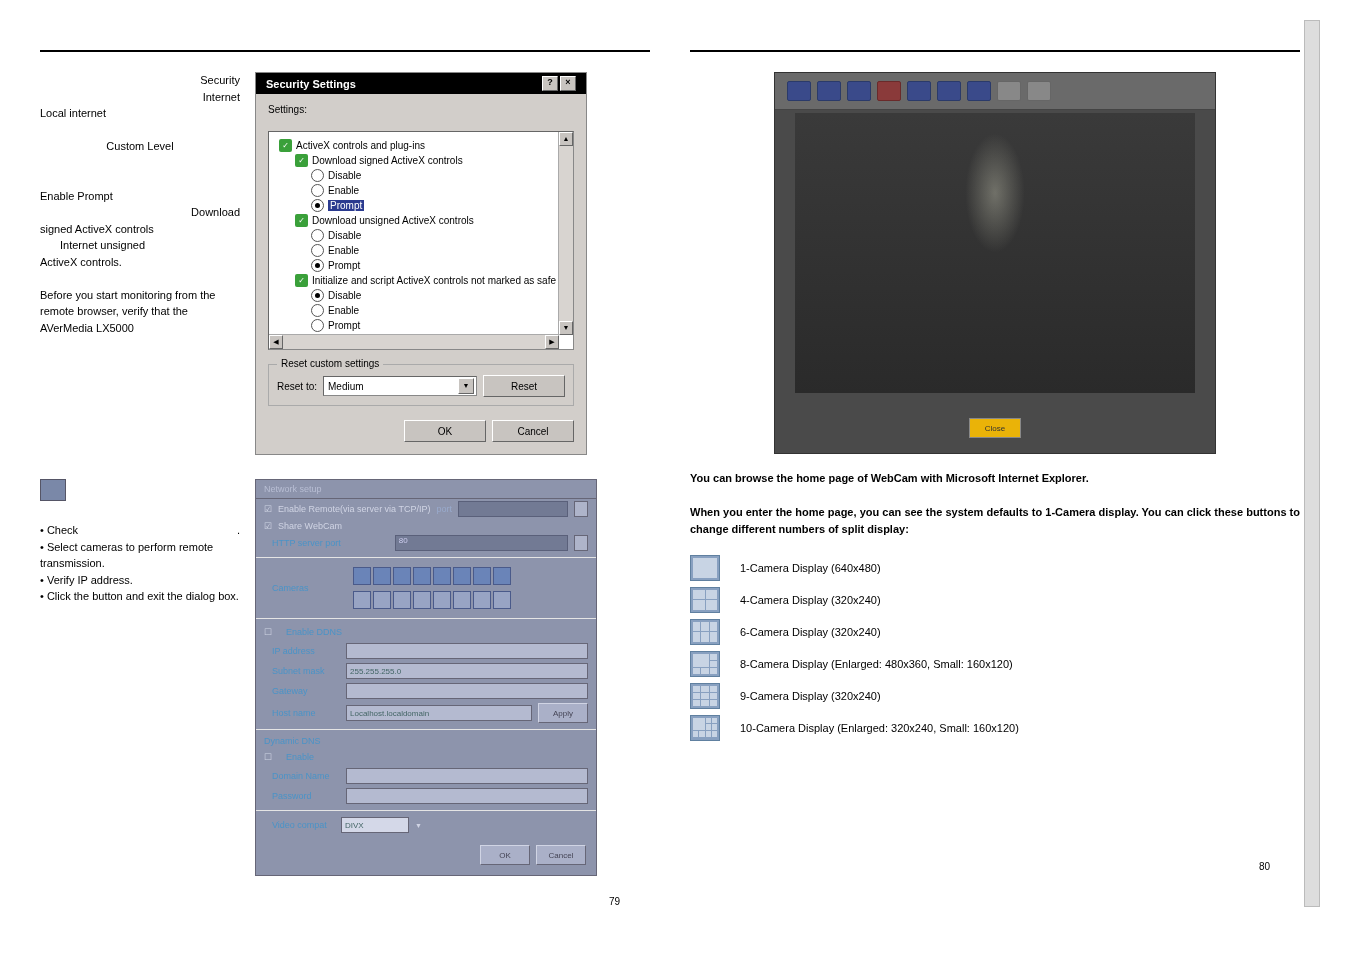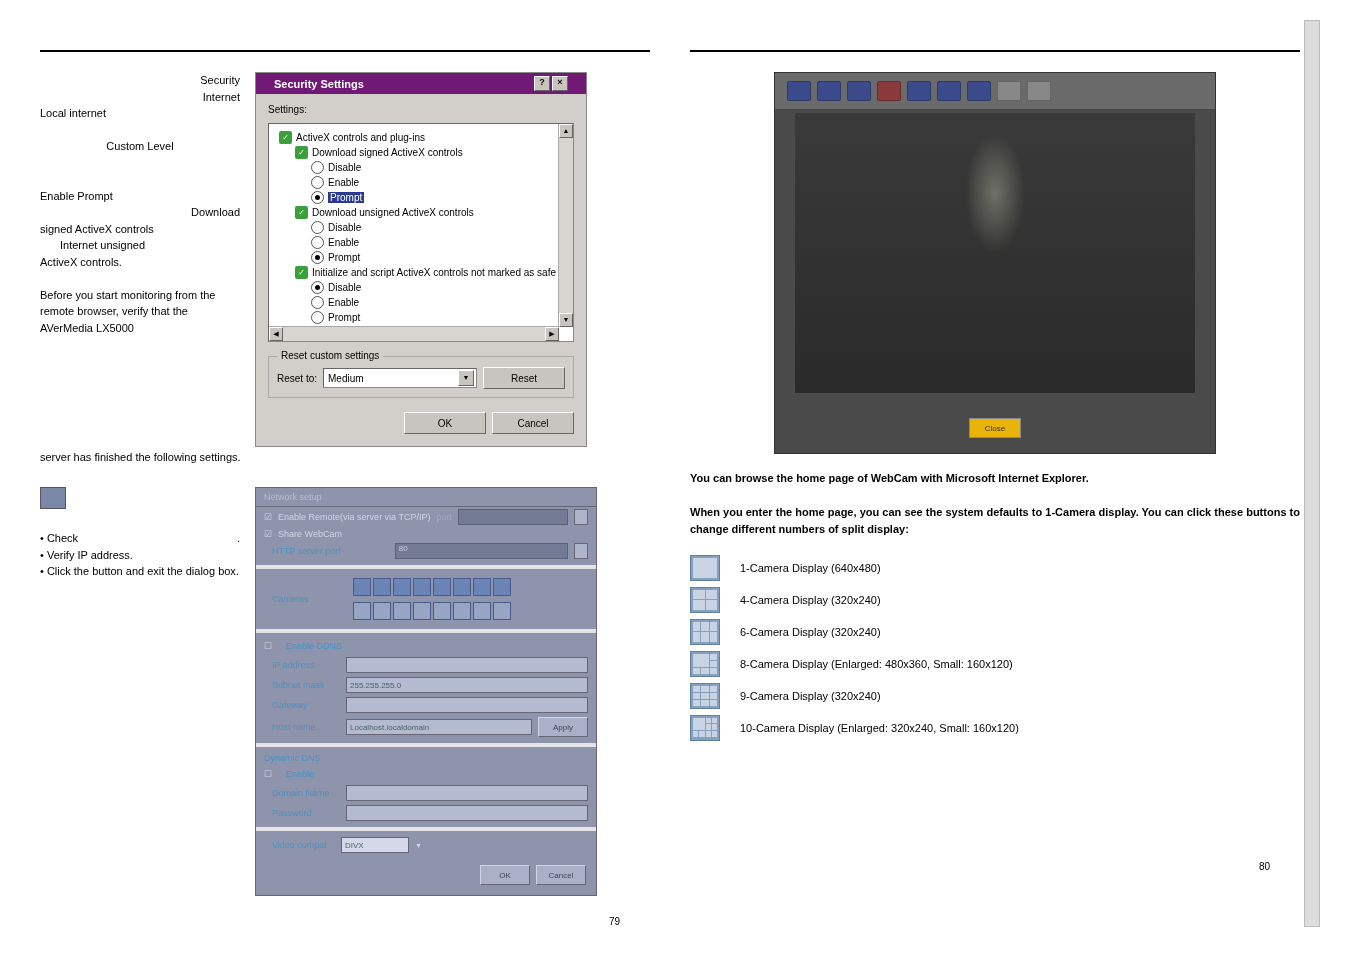--- a/index.html
+++ b/index.html
@@ -36,23 +36,23 @@
   }
   
   .sec-dialog {
     width: 330px;
     background: #d2ceca;
     border: 1px solid #888;
     font-size: 10px;
     color: #000;
   }
   .sec-title {
-    background: #701a75;
+    background: #000000;
     color: #fff;
-    padding: 3px 18px;
+    padding: 3px 10px;
     font-weight: bold;
     display: flex;
     justify-content: space-between;
     align-items: center;
     font-size: 11px;
   }
   .sec-title-btns {
     display: flex;
     gap: 2px;
   }
@@ -66,21 +66,21 @@
     font-size: 9px;
     text-align: center;
     line-height: 11px;
     color: #000;
   }
   .sec-body {
     padding: 10px 12px 12px 12px;
   }
   .sec-label {
     font-size: 10px;
-    margin-bottom: 8px;
+    margin-bottom: 16px;
   }
   .settings-box {
     background: #fff;
     border: 1px solid #888;
     border-top-color: #666;
     border-left-color: #666;
     height: 205px;
     padding: 6px 4px;
     overflow: hidden;
     position: relative;
@@ -268,21 +268,21 @@
   .cam-cell {
     width: 16px;
     height: 16px;
     background: #6a84b8;
     border: 1px solid #4a5a8a;
   }
   .cam-cell.alt {
     background: #98a4c4;
   }
   .wc-sec {
-    border-top: 4px solid #e5e5e5;
+    border-top: 1px solid #e5e5e5;
     margin-top: 4px;
     padding-top: 4px;
   }
   .wc-field {
     height: 14px;
     background: #b4bad0;
     border: 1px solid #667;
     flex: 1;
     color: #466;
     font-size: 8px;
@@ -544,29 +544,29 @@
           </div>
 
           <div class="dlg-btns">
             <div class="btn">OK</div>
             <div class="btn">Cancel</div>
           </div>
         </div>
       </div>
     </div>
 
-    <div style="margin-top:4px">server has finished the following settings.</div>
 
     <br><br>
 
     <div class="left-cols">
       <div class="left-text">
         <div class="icon-small"></div>
         <br><br>
         <div><span>• Check</span><span style="float:right">.</span></div>
+        <div>• Select cameras to perform remote transmission.</div>
         <div>• Verify IP address.</div>
         <div>• Click the        button and exit the dialog box.</div>
       </div>
 
       <div class="wc-panel">
         <div class="wc-tab">Network setup</div>
         <div class="wc-row">
           <span style="color:#d0d4e4">☑</span>
           <span>Enable Remote(via server via TCP/IP)</span>
           <span style="margin-left:auto;color:#9ac">port</span>

